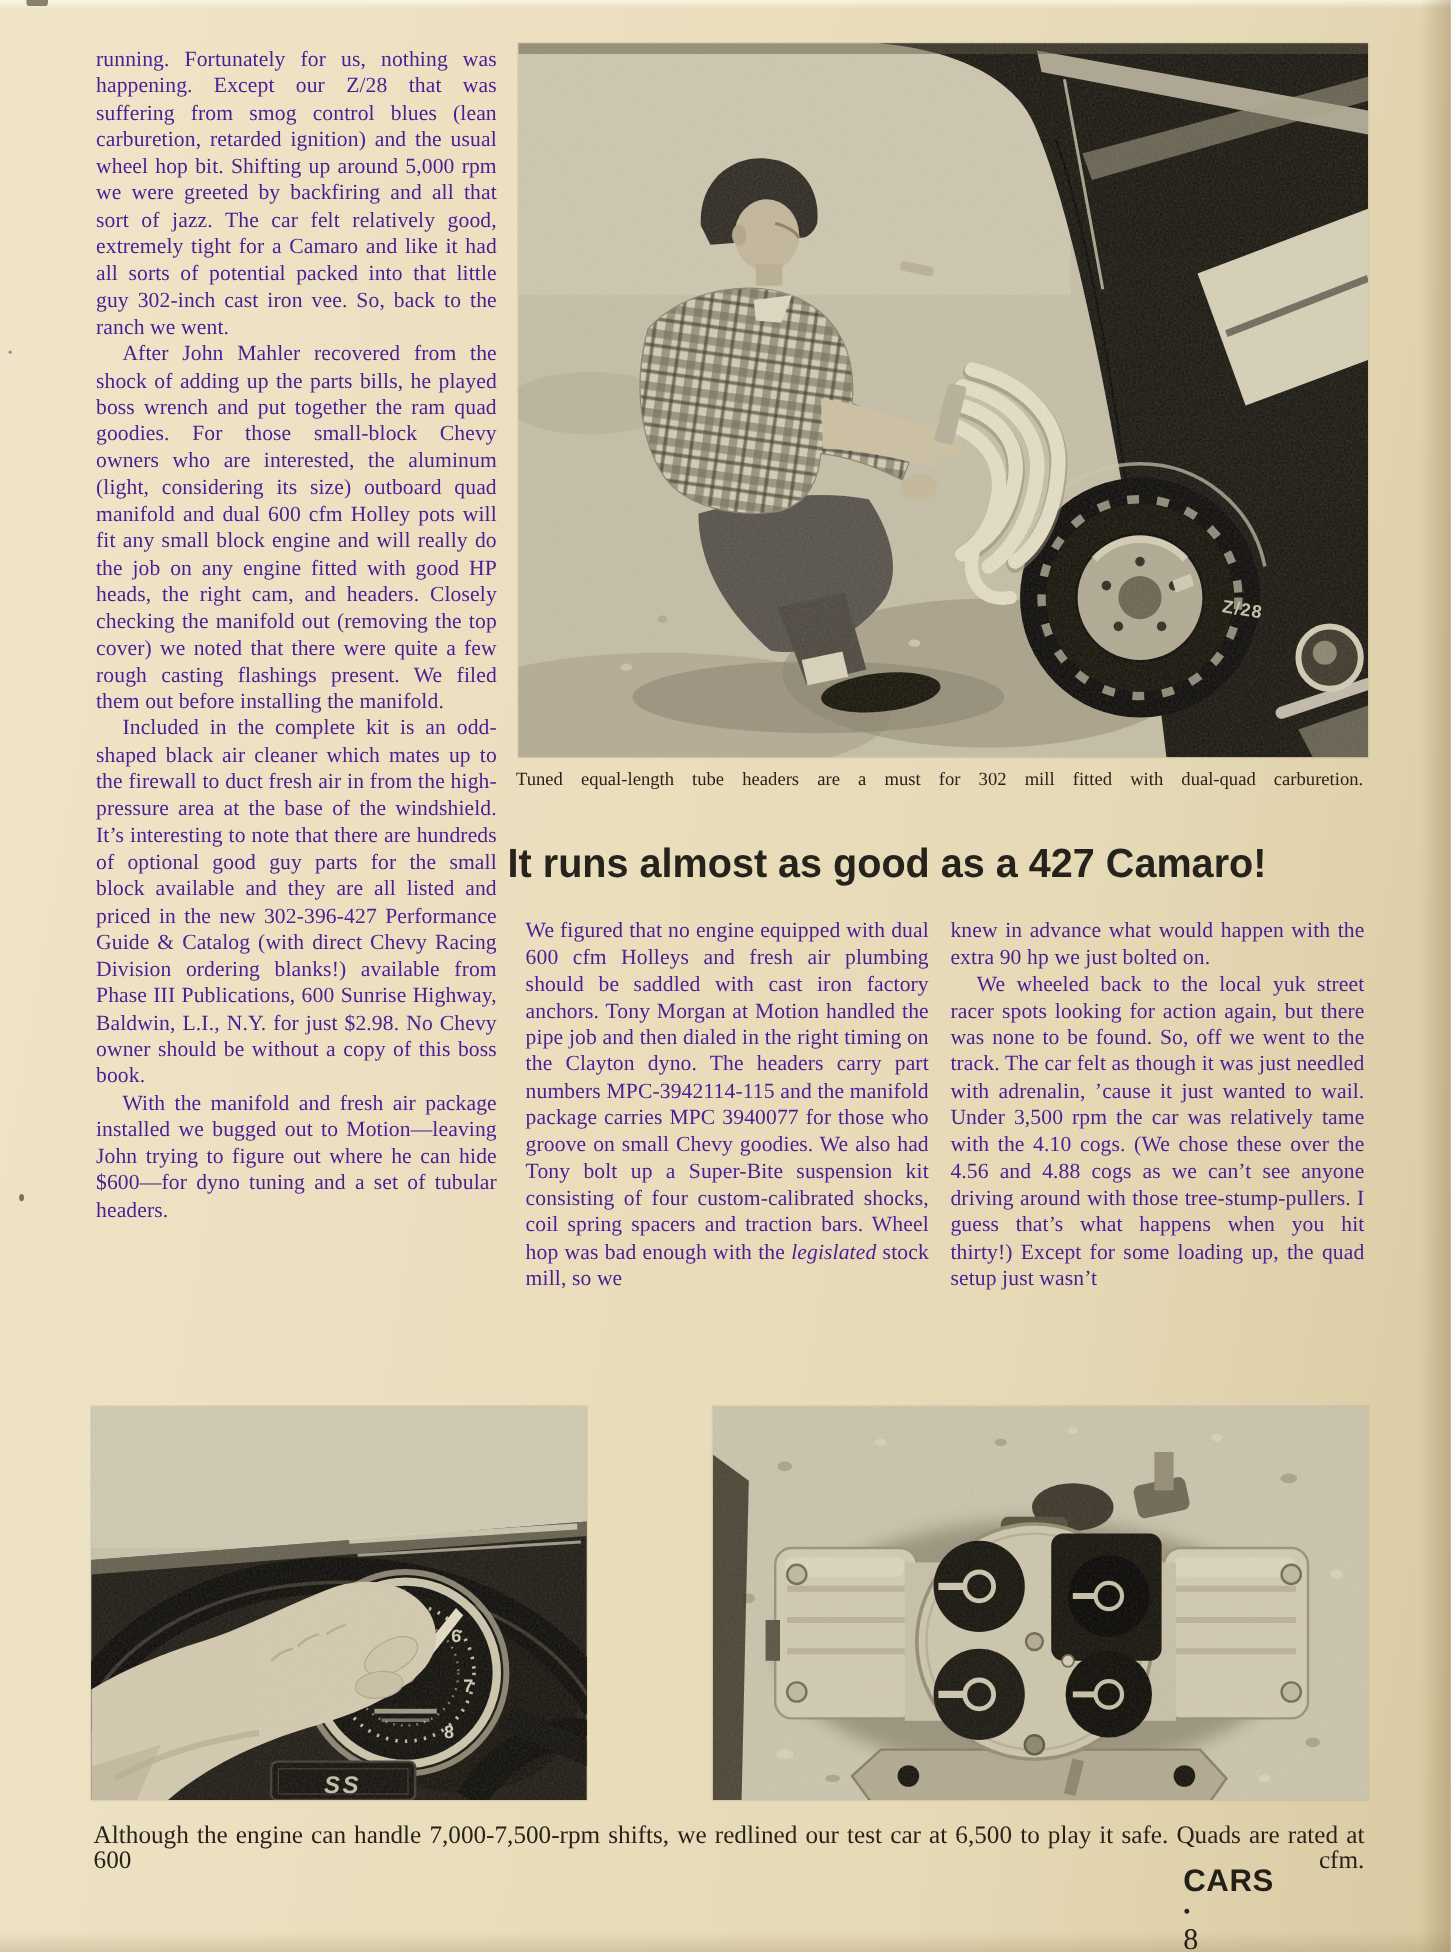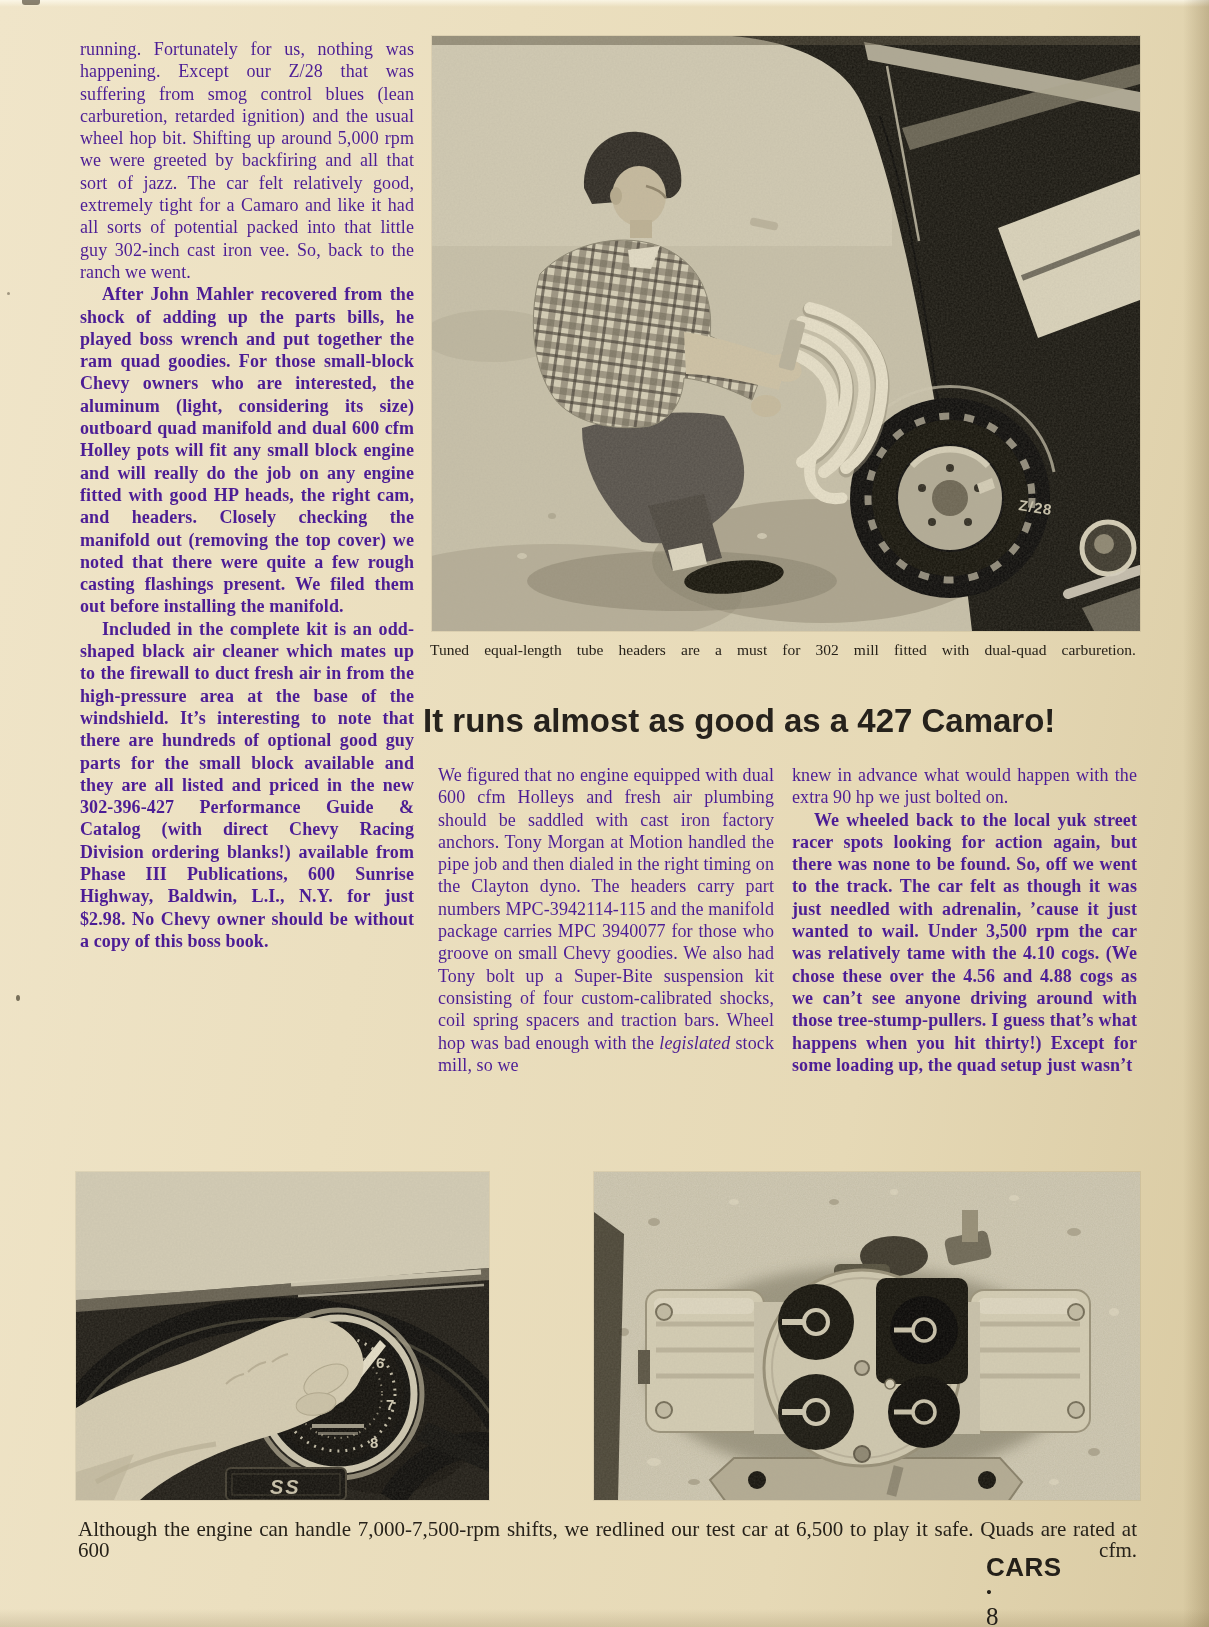--- a/index.html
+++ b/index.html
@@ -14,21 +14,21 @@
   }
   .edge-top{position:absolute;left:0;top:0;width:100%;height:7px;background:linear-gradient(180deg,rgba(255,252,240,.75),rgba(255,252,240,0));}
   .edge-right{position:absolute;right:0;top:0;width:26px;height:100%;background:linear-gradient(270deg,rgba(110,90,50,.28),rgba(110,90,50,0));}
   .edge-bottom{position:absolute;left:0;bottom:0;width:100%;height:18px;background:linear-gradient(0deg,rgba(110,90,50,.18),rgba(110,90,50,0));}
   .nick{position:absolute;left:22px;top:0;width:18px;height:5px;background:#4d4433;opacity:.65;border-radius:0 0 3px 3px;}
   .speck1{position:absolute;left:16px;top:995px;width:4px;height:6px;background:#5a523e;border-radius:50%;opacity:.8;}
   .speck2{position:absolute;left:7px;top:292px;width:3px;height:3px;background:#6b6350;border-radius:50%;opacity:.6;}
 
   .col{position:absolute;text-align:justify;font-size:18px;line-height:22.3px;color:#4c1d95;letter-spacing:.1px;}
   .col p{margin:0;}
-  .col p.indent{text-indent:22px;font-weight:bold;}
+  .col p.indent{text-indent:22px;}
   .col-left{left:80px;top:38px;width:334px;}
   .col-mid{left:438px;top:764px;width:336px;}
   .col-right{left:792px;top:764px;width:345px;}
   .ital{font-style:italic;}
 
   .headline{
     position:absolute;left:423px;top:701px;
     font-family:"Liberation Sans", sans-serif;font-weight:700;font-size:34px;
     color:#26221c;white-space:nowrap;letter-spacing:0;
     transform:scaleX(.97);transform-origin:left top;
@@ -86,20 +86,21 @@
       <rect x="12" y="0" width="3" height="22" fill="#352f26" opacity=".6"></rect>
       <rect x="0" y="12" width="22" height="3" fill="#352f26" opacity=".6"></rect>
     </pattern>
   </defs>
 </svg>
 
 <div class="col col-left">
   <p>running. Fortunately for us, nothing was happening. Except our Z/28 that was suffering from smog control blues (lean carburetion, retarded ignition) and the usual wheel hop bit. Shifting up around 5,000 rpm we were greeted by backfiring and all that sort of jazz. The car felt relatively good, extremely tight for a Camaro and like it had all sorts of potential packed into that little guy 302-inch cast iron vee. So, back to the ranch we went.</p>
   <p class="indent">After John Mahler recovered from the shock of adding up the parts bills, he played boss wrench and put together the ram quad goodies. For those small-block Chevy owners who are interested, the aluminum (light, considering its size) outboard quad manifold and dual 600 cfm Holley pots will fit any small block engine and will really do the job on any engine fitted with good HP heads, the right cam, and headers. Closely checking the manifold out (removing the top cover) we noted that there were quite a few rough casting flashings present. We filed them out before installing the manifold.</p>
   <p class="indent">Included in the complete kit is an odd-shaped black air cleaner which mates up to the firewall to duct fresh air in from the high-pressure area at the base of the windshield. It’s interesting to note that there are hundreds of optional good guy parts for the small block available and they are all listed and priced in the new 302-396-427 Performance Guide &amp; Catalog (with direct Chevy Racing Division ordering blanks!) available from Phase III Publications, 600 Sunrise Highway, Baldwin, L.I., N.Y. for just $2.98. No Chevy owner should be without a copy of this boss book.</p>
+  <p class="indent">With the manifold and fresh air package installed we bugged out to Motion—leaving John trying to figure out where he can hide $600—for dyno tuning and a set of tubular headers.</p>
 </div>
 
 <div class="photo photo-top">
   <svg viewBox="0 0 708 595" width="708" height="595">
     <rect width="708" height="595" fill="#c8c1aa"></rect>
     <rect x="0" y="0" width="460" height="210" fill="#d3ccb5" opacity=".8"></rect>
     <ellipse cx="120" cy="560" rx="190" ry="52" fill="#a39b85" opacity=".5"></ellipse>
     <ellipse cx="390" cy="525" rx="170" ry="62" fill="#8f8872" opacity=".5"></ellipse>
     <ellipse cx="60" cy="300" rx="70" ry="26" fill="#b7b099" opacity=".6"></ellipse>
 

